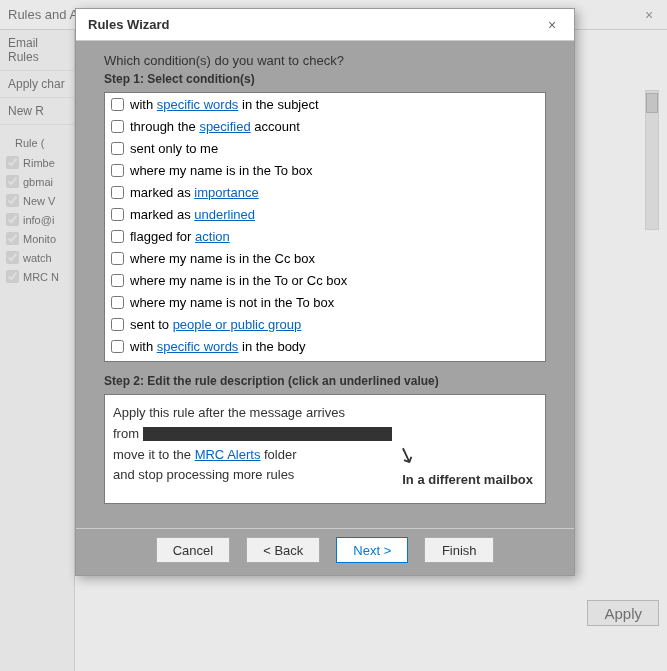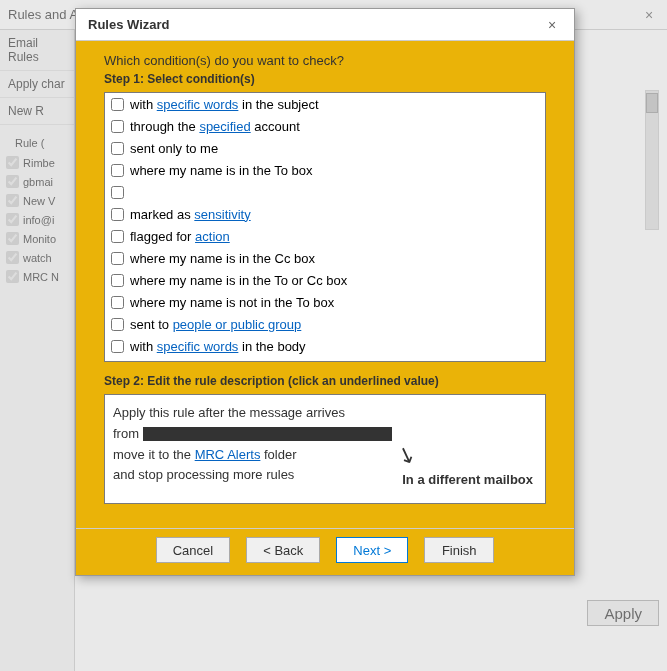--- a/index.html
+++ b/index.html
@@ -62,21 +62,21 @@
       height: 671px;
       background: rgba(200,200,200,0.4);
     }
 
     
     .dialog {
       position: absolute;
       top: 8px;
       left: 75px;
       width: 500px;
-      background: #eab308;
+      background: #a3a3a3;
       border: 1px solid #999;
       box-shadow: 3px 3px 10px rgba(0,0,0,0.3);
     }
 
     .dialog-titlebar {
       background: #fff;
       height: 32px;
       display: flex;
       align-items: center;
       padding: 0 12px;
@@ -348,26 +348,29 @@
         <span class="condition-text">sent only to me</span>
       </div>
 
       <div class="condition-item">
         <input type="checkbox" style="">
         <span class="condition-text">where my name is in the To box</span>
       </div>
 
       <div class="condition-item">
         <input type="checkbox" style="">
-      </div>
-
-      <div class="condition-item">
-        <input type="checkbox" style="">
-        <span class="condition-text">
-          marked as <span class="link-text">sensitivity</span>
+        <span class="condition-text">
+          marked as <span class="link-text">importance</span>
+        </span>
+      </div>
+
+      <div class="condition-item">
+        <input type="checkbox" style="">
+        <span class="condition-text">
+          marked as <span class="link-text">underlined</span>
         </span>
       </div>
 
       <div class="condition-item">
         <input type="checkbox" style="">
         <span class="condition-text">
           flagged for <span class="link-text">action</span>
         </span>
       </div>
 

